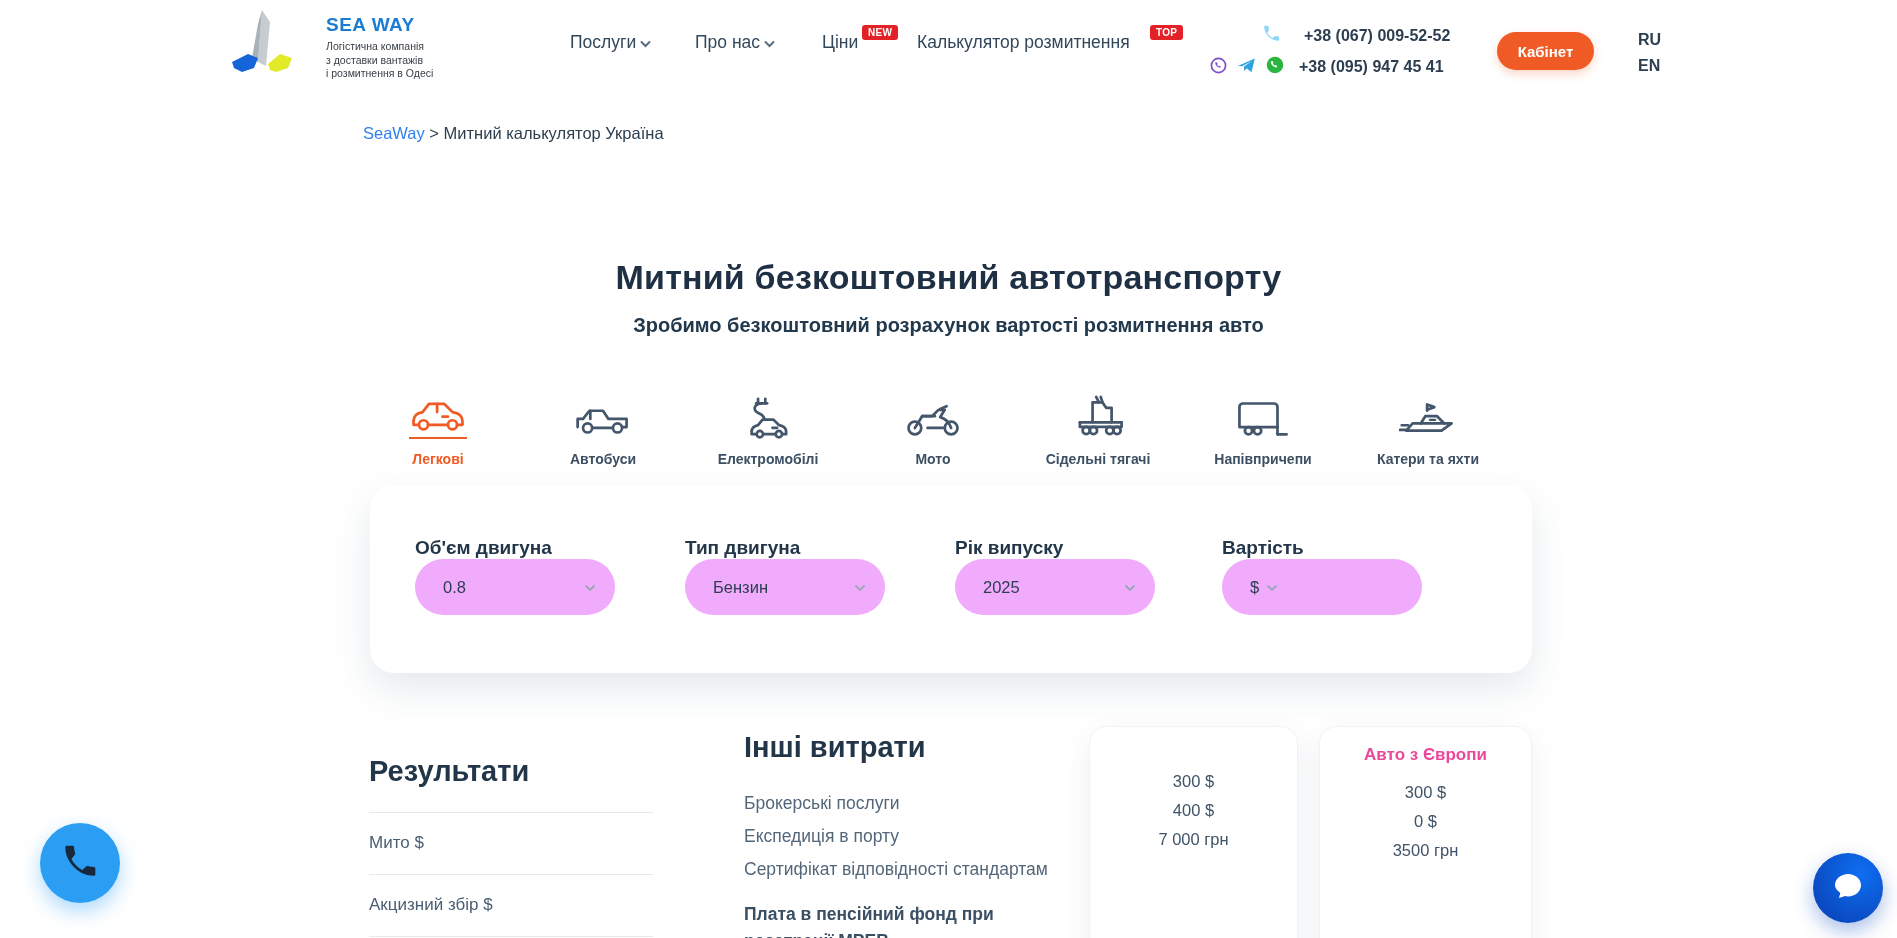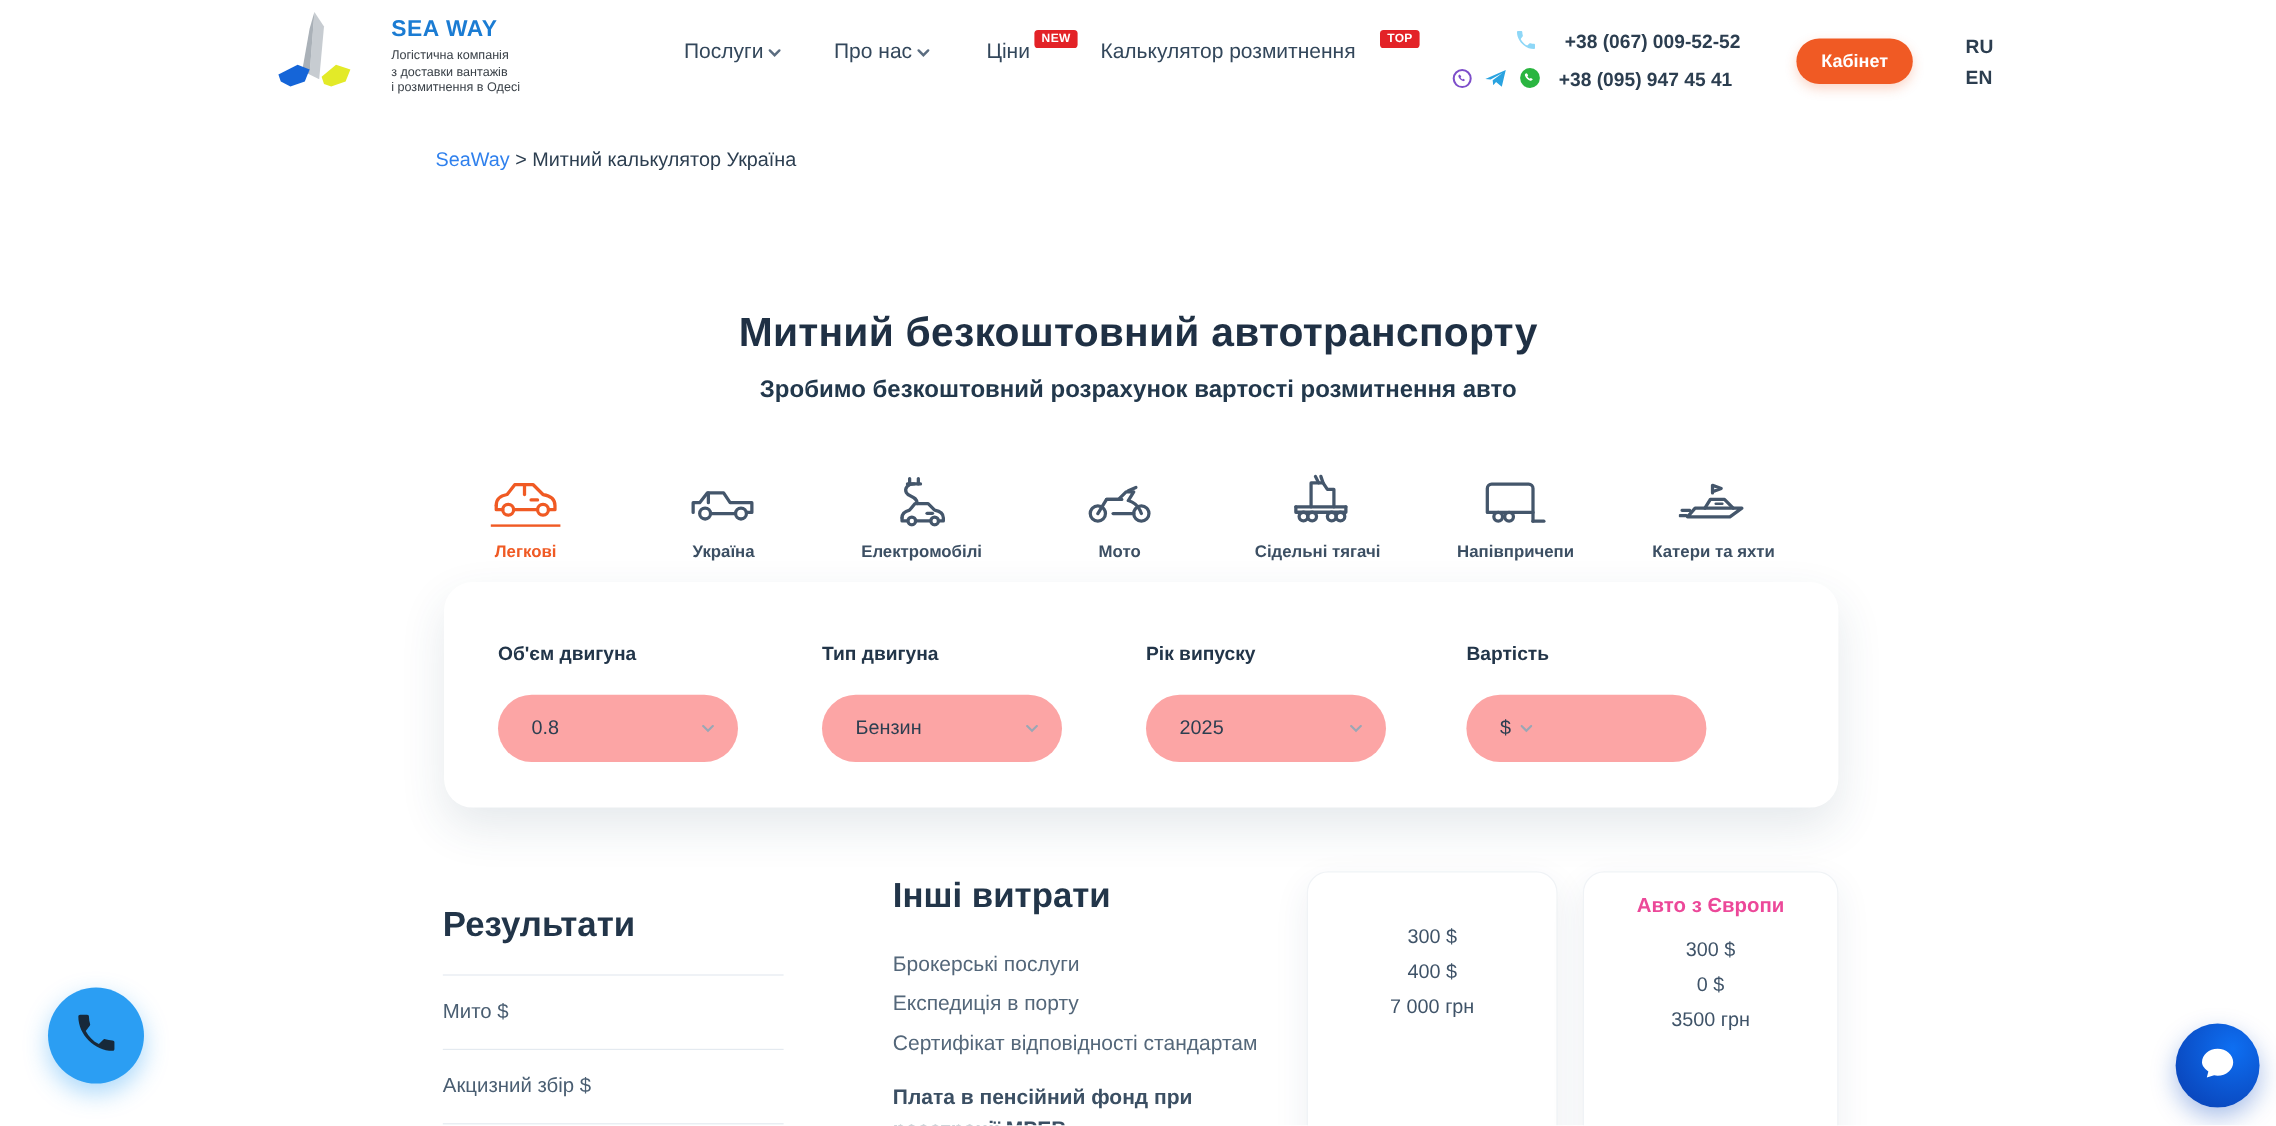--- a/index.html
+++ b/index.html
@@ -34,22 +34,22 @@
   .tab { width:146px; display:flex; flex-direction:column; align-items:center; gap:12px; color:#44566b; cursor:pointer; }
   .tab .icon-wrap { height:46px; display:flex; align-items:flex-end; }
   .tab .tab-label { font-size:14px; font-weight:700; color:#3c4f63; }
   .tab.active { color:#f05a24; }
   .tab.active .tab-label { color:#f05a24; }
   .tab.active .icon-wrap { border-bottom:2px solid #f05a24; padding-bottom:3px; }
 
   
   .form-card { position:absolute; left:370px; top:485px; width:1162px; height:188px; background:#fff; border-radius:24px; box-shadow:0 16px 38px rgba(40,70,100,.12); }
   .field { position:absolute; top:52px; width:200px; }
-  .field-label { font-size:16px; font-weight:700; color:#223549; margin-bottom:24px; }
-  .pill { height:56px; background:#fca5a5; border-radius:28px; display:flex; align-items:center; padding:0 20px 0 28px; cursor:pointer; }
+  .field-label { font-size:19px; font-weight:700; color:#223549; margin-bottom:0; }
+  .pill { height:56px; background:#f0abfc; border-radius:28px; display:flex; align-items:center; padding:0 20px 0 28px; cursor:pointer; }
   .pill .val { font-size:16.5px; color:#2c3e50; flex:1; }
   .pill.currency .val { flex:0 0 auto; margin-right:8px; }
   .pill input { border:none; background:transparent; outline:none; flex:1; min-width:10px; font-size:16.5px; font-family:inherit; color:#2c3e50;}
 
   
   .section-title { font-size:29px; font-weight:800; color:#223549; }
   .results { position:absolute; left:369px; top:755px; width:284px; }
   .results .rule { height:1px; background:#e4eaf0; }
   .result-row { font-size:17px; color:#4a5e72; padding:20px 0 21px; }
   .other { position:absolute; left:744px; top:731px; width:310px; }
@@ -191,21 +191,21 @@
     <div class="tab">
       <span class="icon-wrap">
         <svg width="58" height="42" viewBox="0 0 64 44" fill="none" stroke="currentColor" stroke-width="3" stroke-linecap="round" stroke-linejoin="round">
           <path d="M4 32v-9h6l7-9h15l6 9h20v9h-5"></path>
           <path d="M18 14v9"></path>
             <path d="M21 33h21"></path>
           <circle cx="15" cy="33" r="5"></circle>
             <circle cx="48" cy="33" r="5"></circle>
         </svg>
       </span>
-      <span class="tab-label">Україна</span>
+      <span class="tab-label">Автобуси</span>
     </div>
 
     <div class="tab">
       <span class="icon-wrap">
         <svg width="58" height="46" viewBox="0 0 64 48" fill="none" stroke="currentColor" stroke-width="3" stroke-linecap="round" stroke-linejoin="round">
           <path d="M21 5v5M29 5v5"></path>
             <path d="M19 10h12"></path>
           <path d="M25 10c-6 0-9 4-7 8 2 4 10 3 10 10"></path>
           <path d="M14 41c0-4 3-6 7-7l5-6h12l6 6c5 1 8 3 8 7v3h-4"></path>
           <path d="M14 41v3h5"></path>

